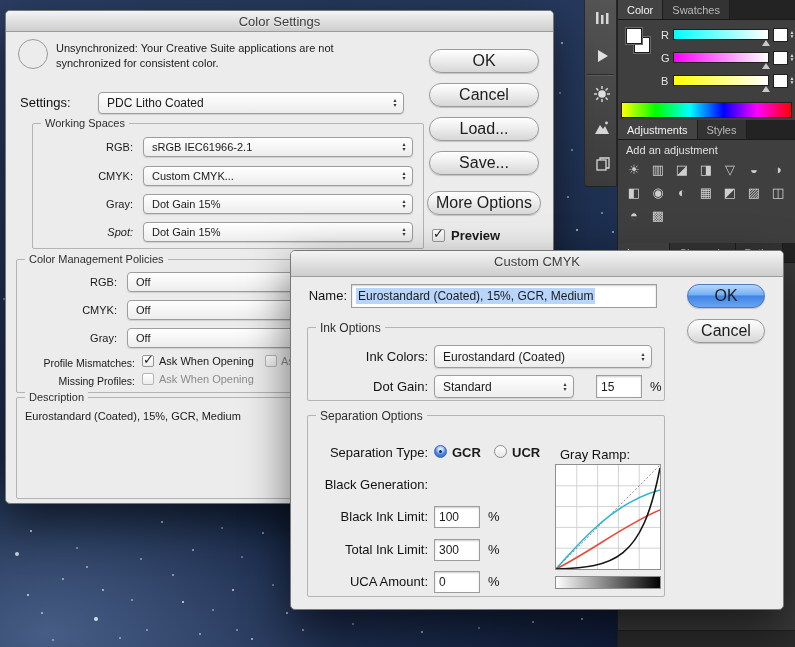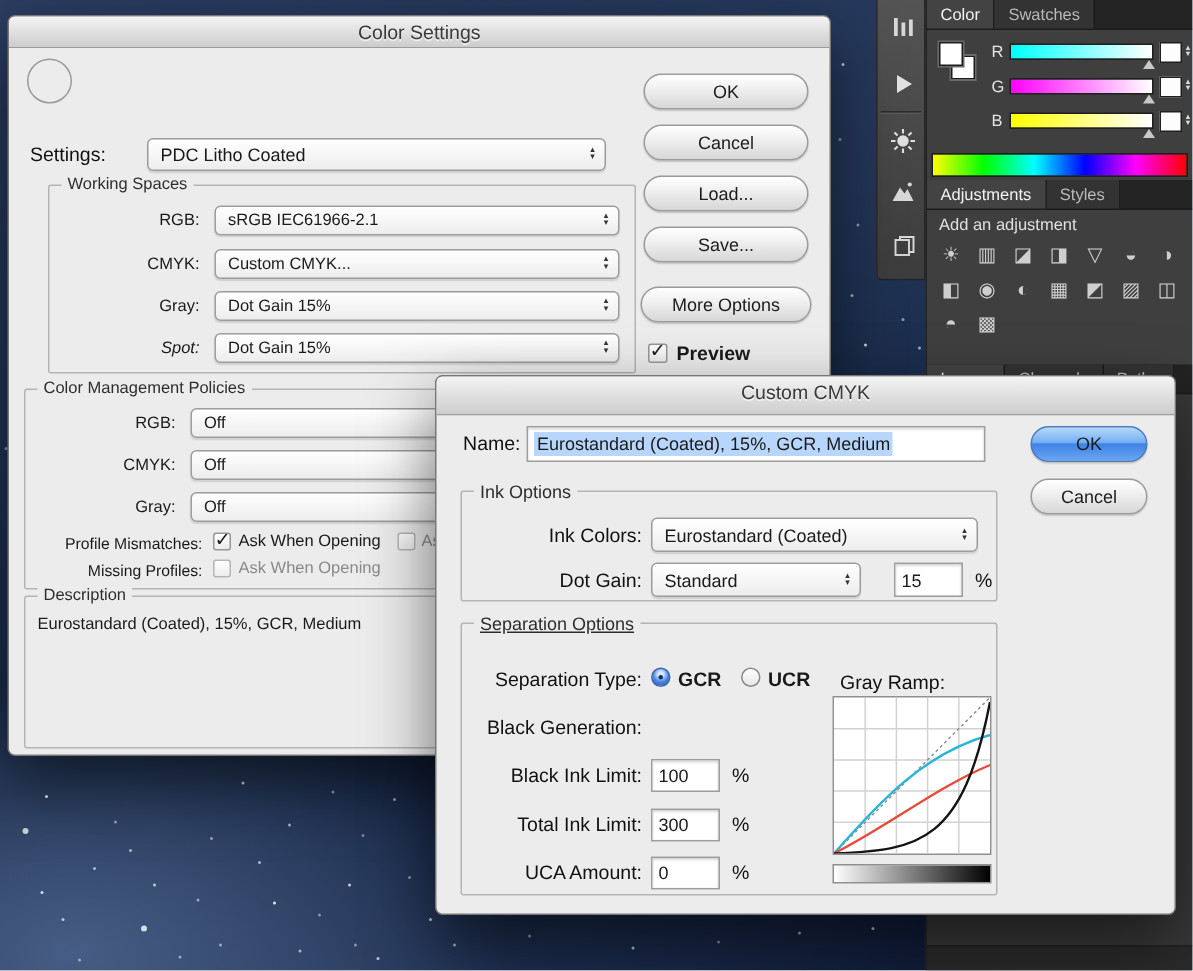--- a/index.html
+++ b/index.html
@@ -41,21 +41,21 @@
 
   
   .dialog { position:absolute; background:#ececec; border:1px solid #777;
     border-radius:5px; box-shadow:0 18px 45px rgba(0,0,0,.55); }
   .titlebar { position:absolute; left:0; right:0; top:0; height:21px;
     border-radius:4px 4px 0 0; background:linear-gradient(#f4f4f4,#cdcdcd);
     border-bottom:1px solid #9c9c9c; text-align:center; font-size:13px;
     line-height:21px; color:#3a3a3a; text-shadow:0 1px 0 rgba(255,255,255,.6); }
 
   .btn { position:absolute; height:24px; background:linear-gradient(#ffffff,#eeeeee 45%,#d7d7d7);
-    border:1px solid #9b9b9b; border-radius:12px; font-size:12px; color:#1c1c1c;
+    border:1px solid #9b9b9b; border-radius:12px; font-size:16px; color:#1c1c1c;
     display:flex; align-items:center; justify-content:center;
     box-shadow:0 1px 1px rgba(0,0,0,.18); }
   .btn-blue { background:linear-gradient(#b6d8fb,#74b0f4 45%,#3f83e6 50%,#69a5f1);
     border-color:#4d79bd; }
 
   .popup { position:absolute; background:linear-gradient(#ffffff,#ededed);
     border:1px solid #9d9d9d; border-radius:4px; display:flex; align-items:center;
     padding:0 18px 0 8px; font-size:11px; box-shadow:0 1px 1px rgba(0,0,0,.12);
     white-space:nowrap; overflow:hidden; }
   .popup .arrows { position:absolute; right:3px; top:0; bottom:0; width:10px;
@@ -275,20 +275,21 @@
     <div class="layers-body" style="top:263px; bottom:17px;"></div>
     <div class="layers-bottom" style="bottom:0;"></div>
   </div>
 
   <div class="dialog" style="left:5px; top:10px; width:549px; height:494px; z-index:5;">
     <div class="titlebar"><span>Color Settings</span></div>
 
     <div class="sync-icon" style="left:12px; top:28px;">
         <div class="sync-hole"></div>
       </div>
+    <div style="position:absolute; left:50px; top:30px; width:345px; font-size:11px; line-height:1.35; color:#1a1a1a;">Unsynchronized: Your Creative Suite applications are not synchronized for consistent color.</div>
 
     <div class="btn" style="left:423px; top:38px; width:110px;">
         <span>OK</span>
       </div>
     <div class="btn" style="left:423px; top:72px; width:110px;">
         <span>Cancel</span>
       </div>
     <div class="btn" style="left:423px; top:106px; width:110px;">
         <span>Load...</span>
       </div>
@@ -428,21 +429,21 @@
             <span>▾</span>
           </span>
         </div>
       <div class="input" style="left:288px; top:47px; width:46px; height:23px;">
           <span>15</span>
         </div>
       <span class="blbl" style="left:342px; top:51px; text-align:left;">%</span>
     </div>
 
     <div class="fieldset" style="left:16px; top:164px; width:358px; height:182px;">
-      <span class="legend" style="font-size:12px;text-decoration:underline;">Separation Options</span>
+      <span class="legend" style="font-size:12px;">Separation Options</span>
 
       <span class="blbl" style="left:0; top:29px; width:120px;">Separation Type:</span>
       <span class="radio sel" style="left:126px; top:29px;"></span>
       <span style="position:absolute; left:144px; top:29px; font-size:13px; font-weight:bold;">GCR</span>
       <span class="radio" style="left:186px; top:29px;"></span>
       <span style="position:absolute; left:204px; top:29px; font-size:13px; font-weight:bold;">UCR</span>
       <span class="blbl" style="left:252px; top:31px; text-align:left;">Gray Ramp:</span>
 
       <span class="blbl" style="left:0; top:61px; width:120px;">Black Generation:</span>
 

